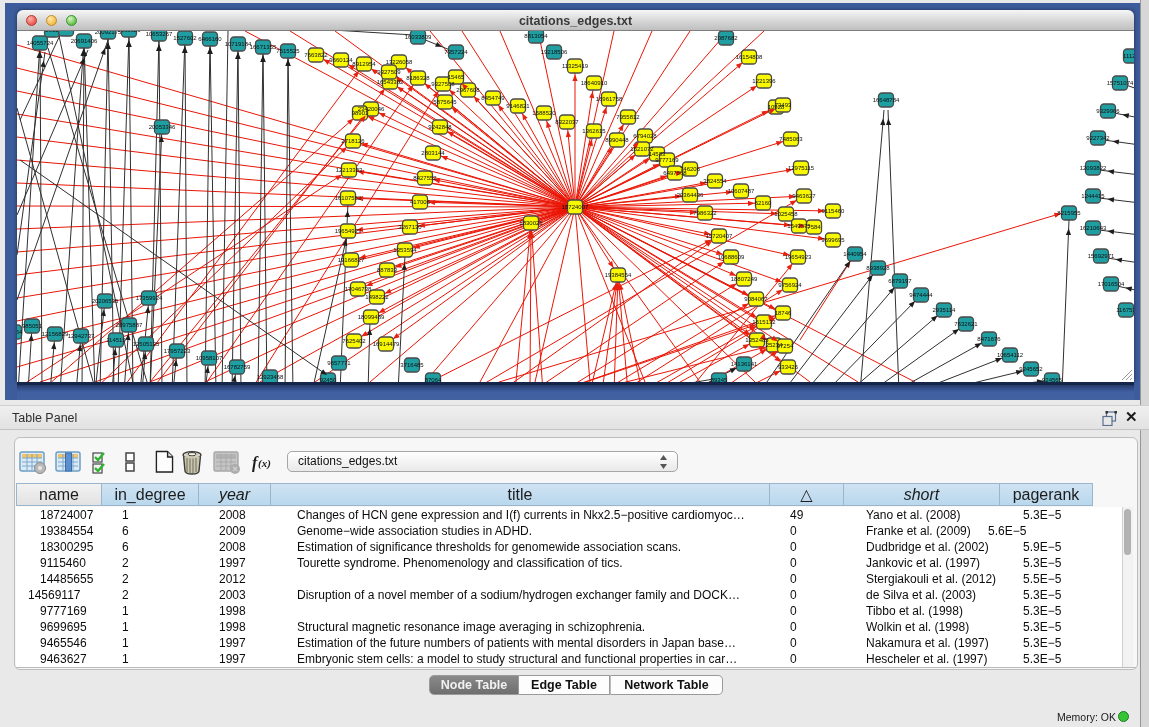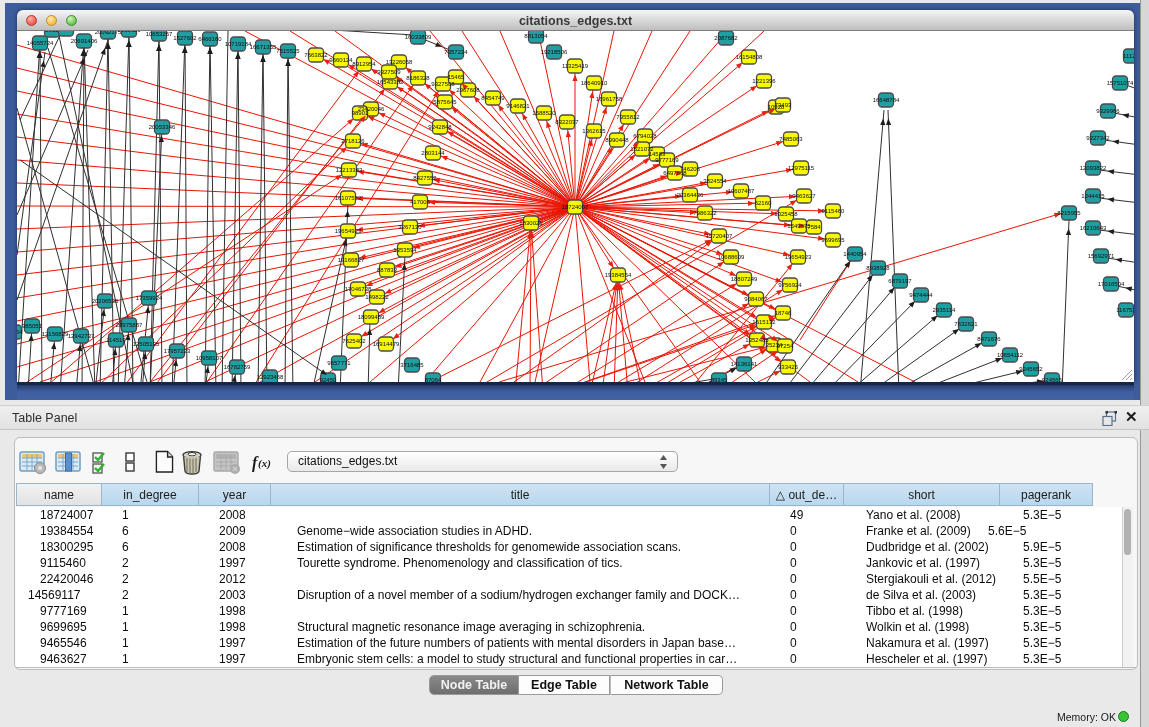--- a/index.html
+++ b/index.html
@@ -5,21 +5,21 @@
 #bluepanel{position:absolute;left:5px;top:3px;width:1139px;height:397px;background:#3d5c9c;}
 #bluepanel::after{content:"";position:absolute;left:12px;right:10px;bottom:0;top:379px;background:linear-gradient(#1c2c52,#3f5fa2 55%,#42629f);}
 #macwin{position:absolute;left:17px;top:10px;width:1117px;height:372px;border-radius:6px 6px 0 0;box-shadow:0 0 4px rgba(0,0,0,.5);}
 #titlebar{position:absolute;left:0;top:0;width:1117px;height:21px;border-radius:6px 6px 0 0;background:linear-gradient(#f6f6f6,#d6d6d6 55%,#bfbfbf);border-bottom:1px solid #7e7e7e;}
 #titlebar .tl{position:absolute;top:4.5px;width:11px;height:11px;border-radius:50%;}
 #title{position:absolute;top:3.5px;width:100%;text-align:center;font-size:12.5px;font-weight:bold;color:#3a3a3a;}
 #canvas{position:absolute;left:17px;top:31px;width:1117px;height:351px;background:#fff;overflow:hidden;}
 #tpstrip{position:absolute;left:0;top:405px;width:1149px;height:25px;background:linear-gradient(#efefef,#e2e2e2);border-top:1px solid #d0d0d0;border-bottom:1px solid #c4c4c4;}
 #tpstrip .t{position:absolute;left:12px;top:5px;font-size:12.5px;color:#2e2e2e;}
 #innerpanel{position:absolute;left:14px;top:437px;width:1124px;height:233px;background:#f7f7f7;border:1px solid #bdbdbd;border-radius:6px;}
-.hdrcell{position:absolute;top:483px;height:23px;background:linear-gradient(#cfe3f3,#b9d7ec);border:1px solid #9bb6cc;border-left:none;font-size:12px;color:#1c1c1c;text-align:center;line-height:22px;}
+.hdrcell{position:absolute;top:483px;height:23px;background:linear-gradient(#cfe3f3,#b9d7ec);border:1px solid #9bb6cc;border-left:none;font-size:16px;color:#1c1c1c;text-align:center;line-height:22px;}
 .row{position:absolute;left:0;width:1120px;height:16px;font-size:12px;color:#0c0c0c;}
 .row span{position:absolute;top:1px;white-space:nowrap;}
 .tab{position:absolute;top:675px;height:20px;font-size:12.5px;font-weight:bold;text-align:center;line-height:19px;border:1px solid #9a9a9a;}
 #combo{position:absolute;left:287px;top:451px;width:391px;height:21px;border:1px solid #a6a6a6;border-radius:5px;background:linear-gradient(#ffffff,#e9e9e9);font-size:12px;color:#111;line-height:19px;padding-left:10px;}
 </style></head><body>
 <div id="bluepanel"></div>
 <div id="macwin">
  <div id="titlebar">
   <div class="tl" style="left:9px;background:radial-gradient(circle at 35% 30%,#ffb3aa,#ec5f55 65%,#d5453c);border:0.5px solid #b8352e;"></div>
   <div class="tl" style="left:29px;background:radial-gradient(circle at 35% 30%,#ffe9b0,#f6bf4f 65%,#e0a52f);border:0.5px solid #c08c24;"></div>
@@ -785,31 +785,32 @@
 </svg>
 <div id="combo">citations_edges.txt
  <svg width="9" height="14" viewBox="0 0 9 14" style="position:absolute;right:9px;top:3px;">
       <path d="M4.5 0 L8 5 H1z" fill="#555"></path>
       <path d="M4.5 14 L8 9 H1z" fill="#555"></path>
     </svg>
 </div>
 
 <div class="hdrcell" style="left:16px;width:86px;background:linear-gradient(#f2f2f2,#e2e2e2);border-left:1px solid #9bb6cc;">name</div>
 <div class="hdrcell" style="left:102px;width:97px;">in_degree</div>
-<div class="hdrcell" style="left:199px;width:72px;">year</div>
+<div class="hdrcell" style="left:199px;width:72px;font-style:italic;">year</div>
 <div class="hdrcell" style="left:271px;width:499px;">title</div>
 <div class="hdrcell" style="left:770px;width:74px;">△ out_de…</div>
-<div class="hdrcell" style="left:844px;width:156px;">short</div>
+<div class="hdrcell" style="left:844px;width:156px;font-style:italic;">short</div>
 <div class="hdrcell" style="left:1000px;width:93px;">pagerank</div>
 <div style="position:absolute;left:16px;top:507px;width:1106px;height:160px;background:#ffffff;overflow:hidden;"></div>
 <div style="position:absolute;left:16px;top:507px;width:1120px;height:161px;overflow:hidden;">
 <div class="row" style="top:0px">
       <span style="left:24px">18724007</span>
       <span style="left:106px">1</span>
       <span style="left:203px">2008</span>
+      <span style="left:281px">Changes of HCN gene expression and I(f) currents in Nkx2.5−positive cardiomyoc…</span>
       <span style="left:774px">49</span>
       <span style="left:850px">Yano et al. (2008)</span>
       <span style="left:1007px">5.3E−5</span>
     </div>
 <div class="row" style="top:16px">
       <span style="left:24px">19384554</span>
       <span style="left:106px">6</span>
       <span style="left:203px">2009</span>
       <span style="left:281px">Genome−wide association studies in ADHD.</span>
       <span style="left:774px">0</span>
@@ -828,21 +829,21 @@
 <div class="row" style="top:48px">
       <span style="left:24px">9115460</span>
       <span style="left:106px">2</span>
       <span style="left:203px">1997</span>
       <span style="left:281px">Tourette syndrome. Phenomenology and classification of tics.</span>
       <span style="left:774px">0</span>
       <span style="left:850px">Jankovic et al. (1997)</span>
       <span style="left:1007px">5.3E−5</span>
     </div>
 <div class="row" style="top:64px">
-      <span style="left:24px">22420046</span>
+      <span style="left:24px">14485655</span>
       <span style="left:106px">2</span>
       <span style="left:203px">2012</span>
       <span style="left:774px">0</span>
       <span style="left:850px">Stergiakouli et al. (2012)</span>
       <span style="left:1007px">5.5E−5</span>
     </div>
 <div class="row" style="top:80px">
       <span style="left:12px">14569117</span>
       <span style="left:106px">2</span>
       <span style="left:203px">2003</span>

